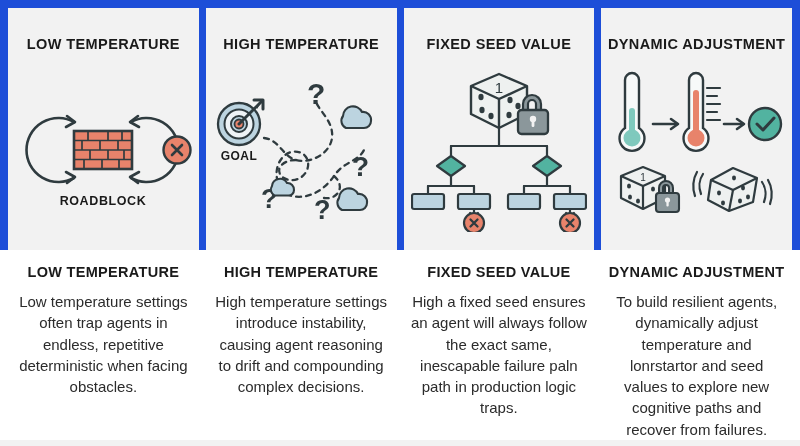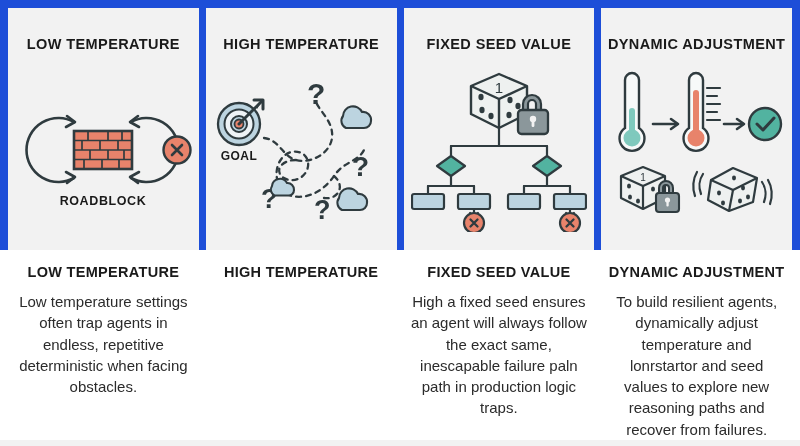--- a/index.html
+++ b/index.html
@@ -342,27 +342,28 @@
 
   <div class="captions-row">
 
     <div class="caption">
       <div class="caption-title">LOW TEMPERATURE</div>
       <div class="caption-body">Low temperature settings often trap agents in endless, repetitive deterministic when facing obstacles.</div>
     </div>
 
     <div class="caption">
       <div class="caption-title">HIGH TEMPERATURE</div>
+      <div class="caption-body">High temperature settings introduce instability, causing agent reasoning to drift and compounding complex decisions.</div>
     </div>
 
     <div class="caption">
       <div class="caption-title">FIXED SEED VALUE</div>
       <div class="caption-body">High a fixed seed ensures an agent will always follow the exact same, inescapable failure paln path in production logic traps.</div>
     </div>
 
     <div class="caption">
       <div class="caption-title">DYNAMIC ADJUSTMENT</div>
-      <div class="caption-body">To build resilient agents, dynamically adjust temperature and lonrstartor and seed values to explore new reasoning paths and recover from failures.</div>
+      <div class="caption-body">To build resilient agents, dynamically adjust temperature and lonrstartor and seed values to explore new cognitive paths and recover from failures.</div>
     </div>
   </div>
 
   <div class="bottom-rule"></div>
 </div>
 
 </body></html>

